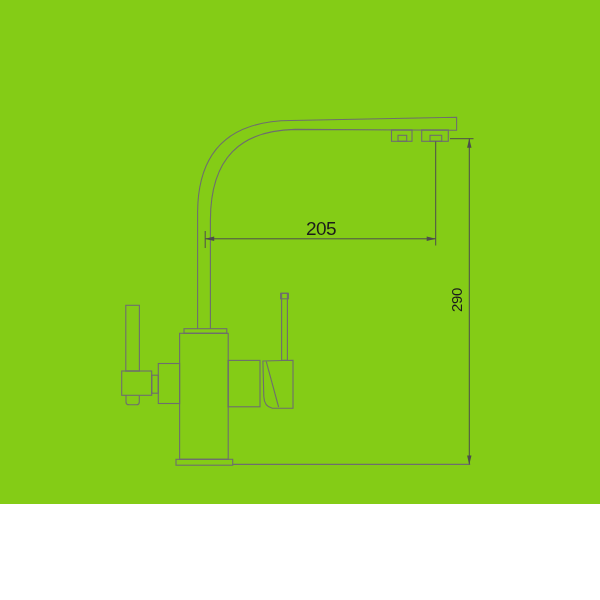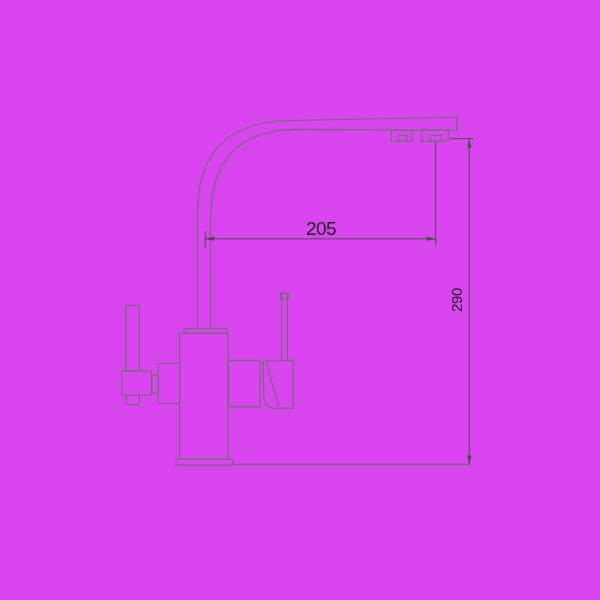--- a/index.html
+++ b/index.html
@@ -3,22 +3,22 @@
 <meta charset="utf-8">
 <style>
   html, body {
     margin: 0;
     padding: 0;
     background: #ffffff;
   }
   .stage {
     position: relative;
     width: 600px;
-    height: 600px;
-    background: #d946ef;
+    height: 504px;
+    background: #84cc16;
     overflow: hidden;
     font-family: "Liberation Sans", sans-serif;
   }
   .stage svg {
     position: absolute;
     left: 0;
     top: 0;
   }
   .dim-label {
     position: absolute;

